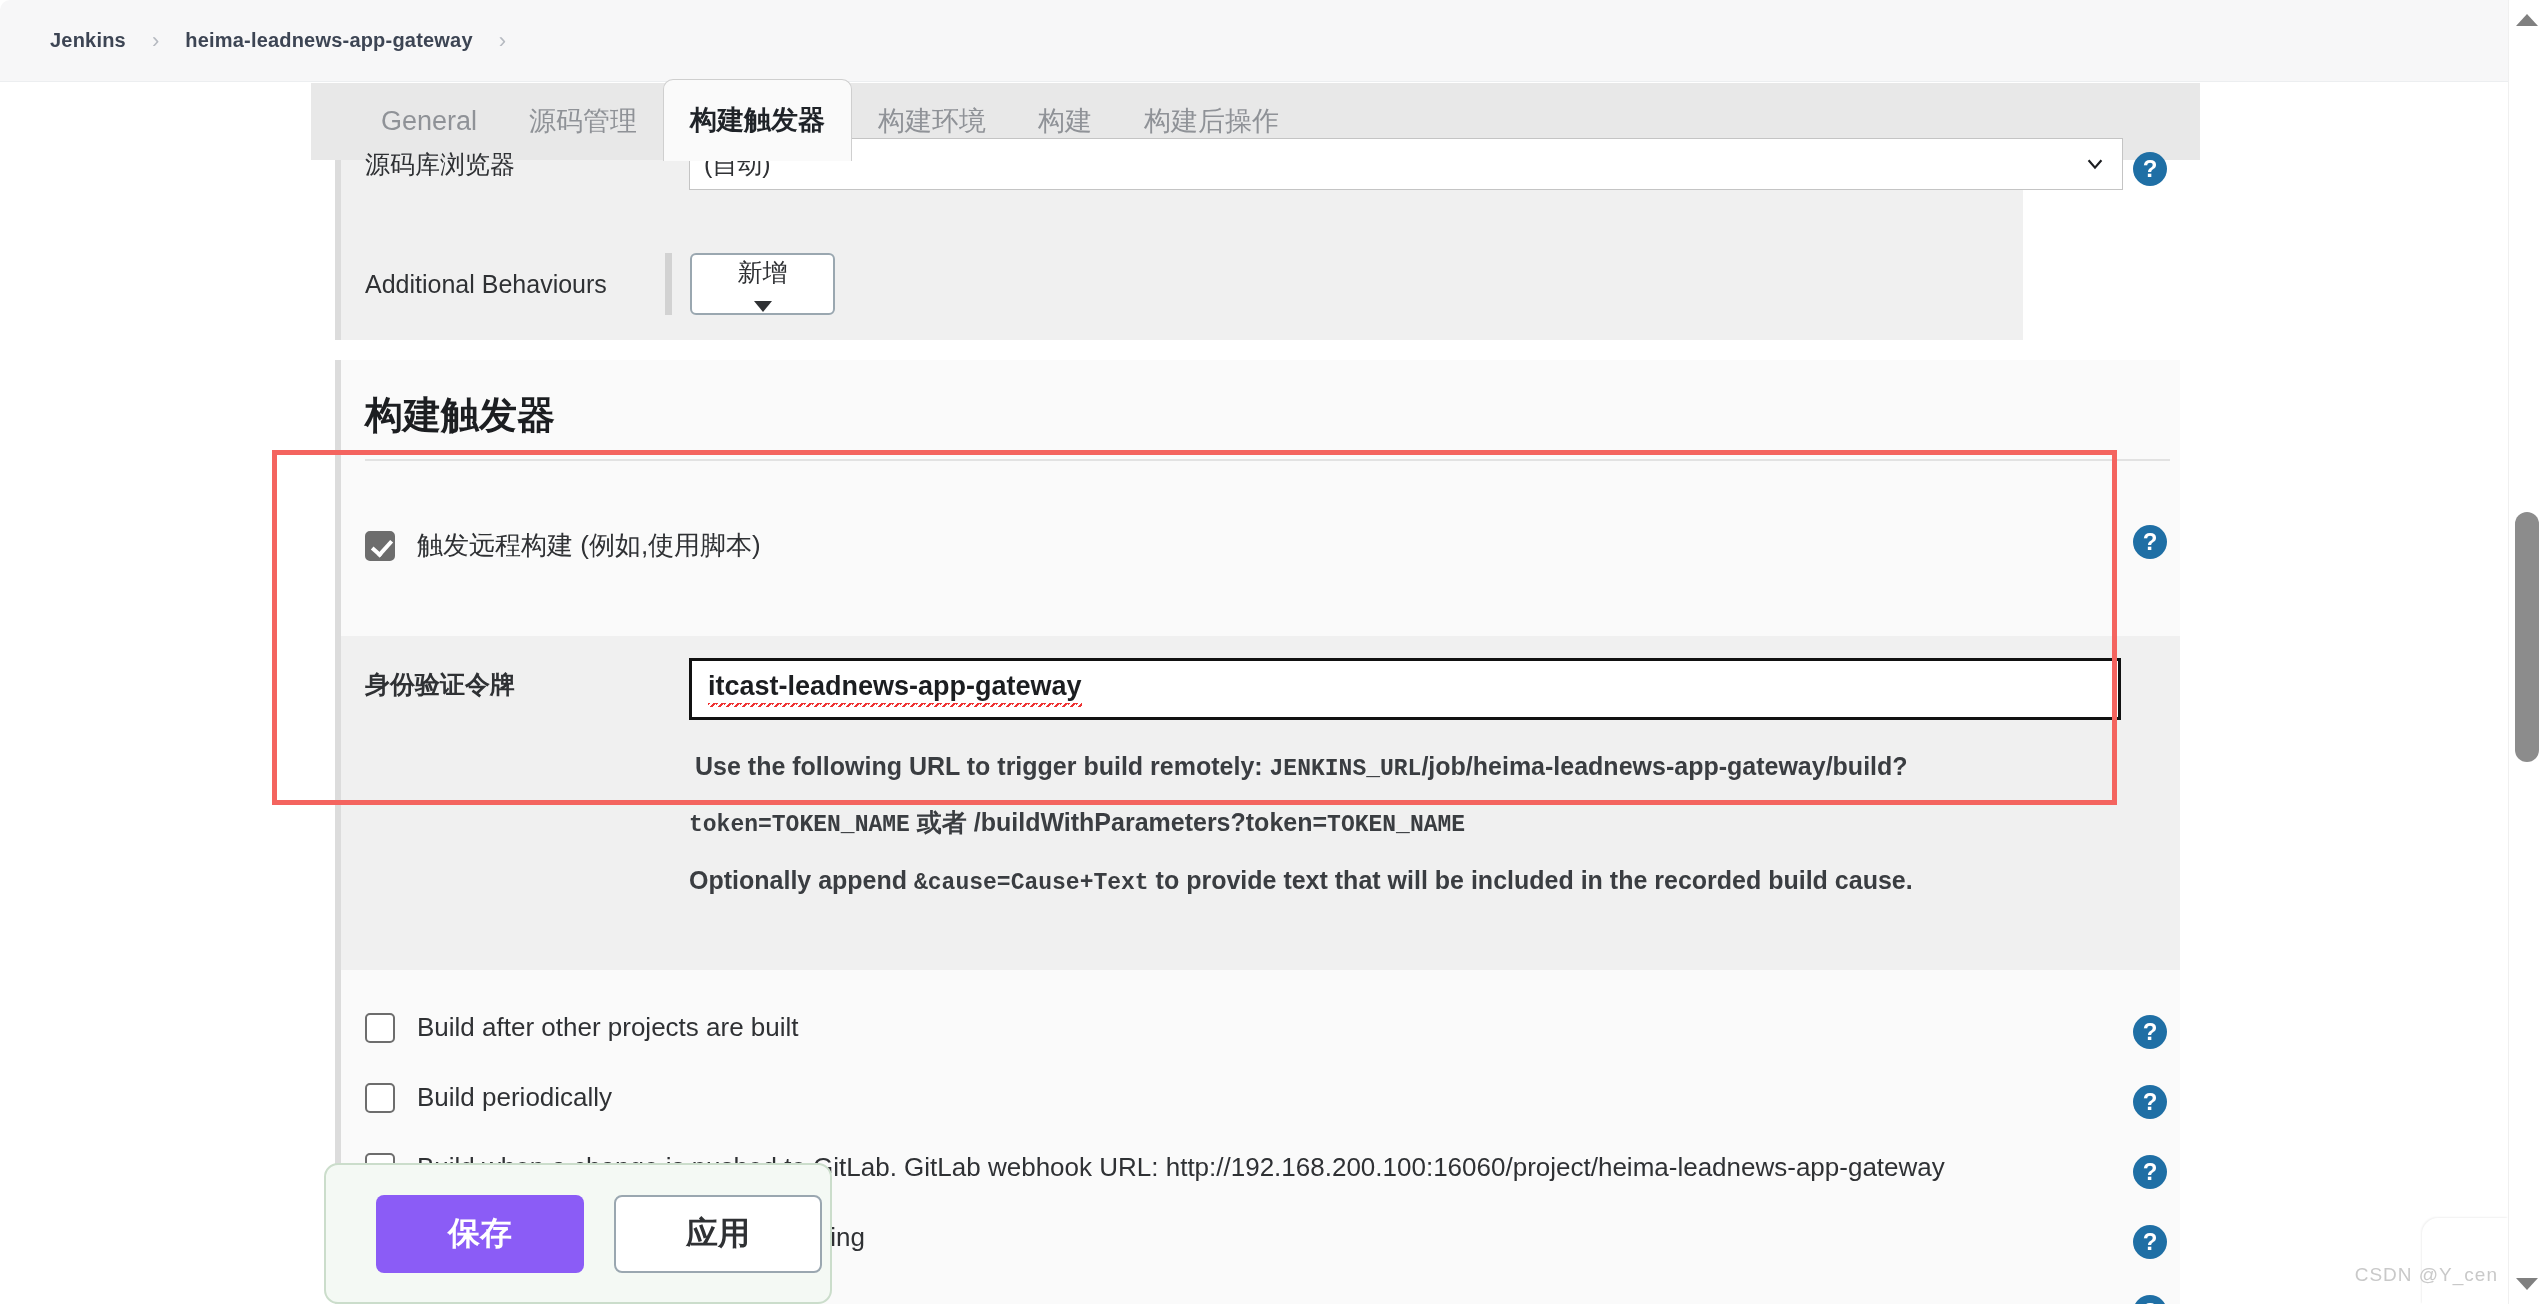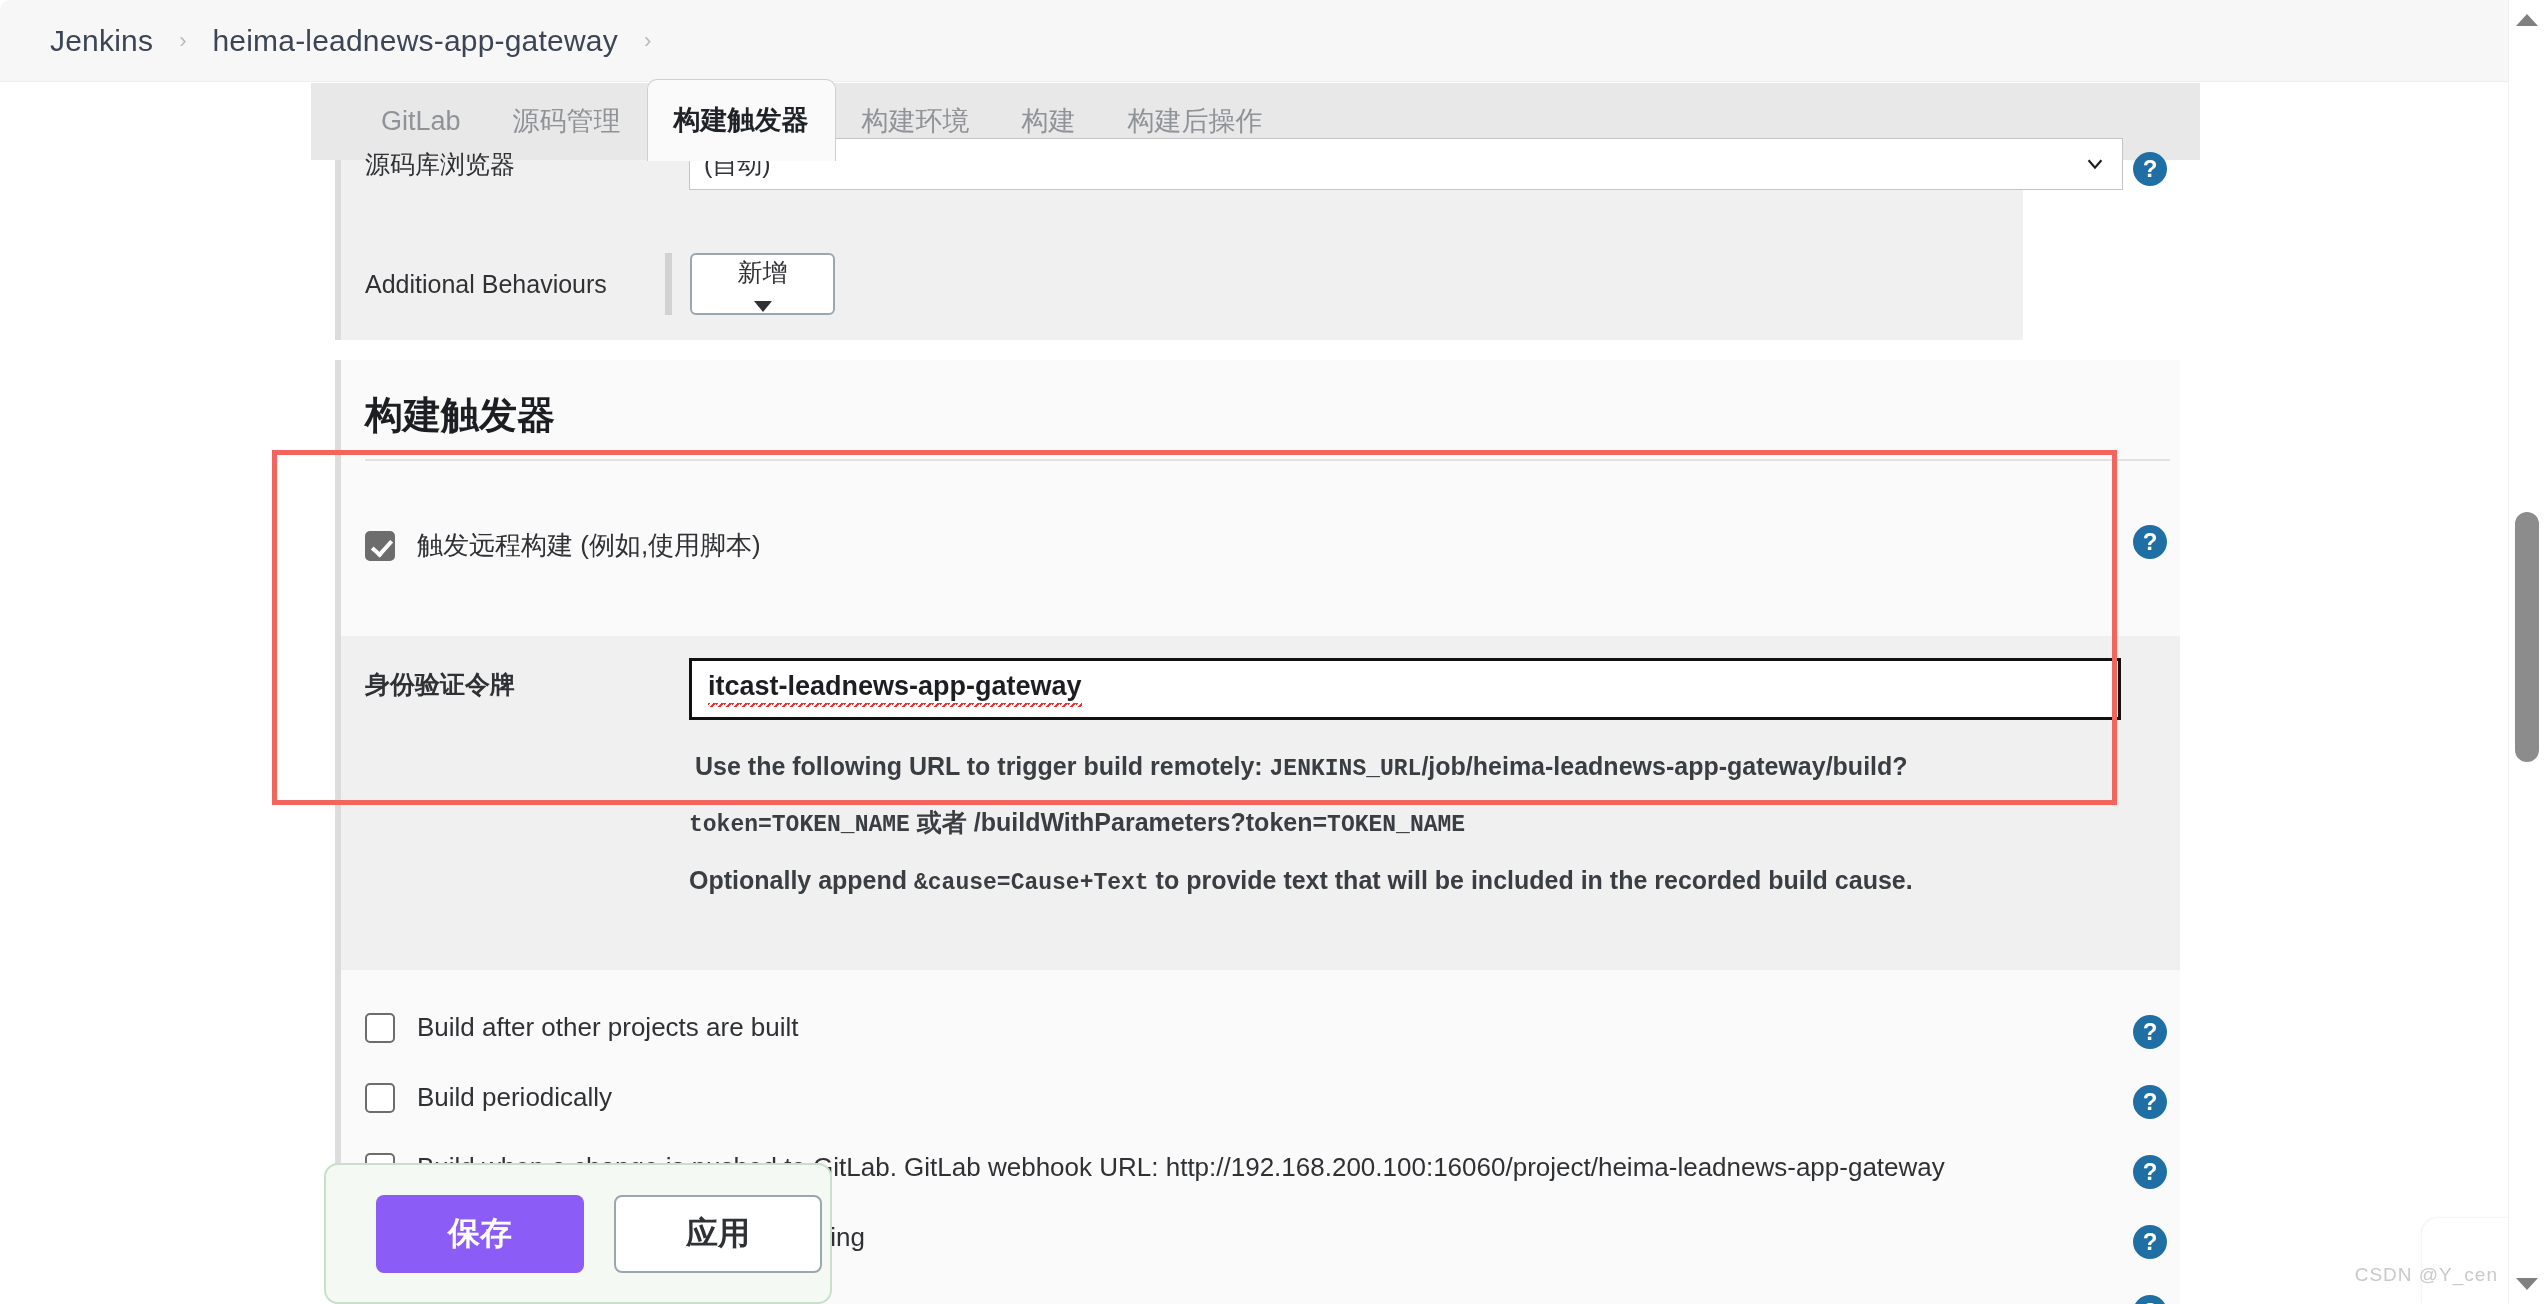--- a/index.html
+++ b/index.html
@@ -25,22 +25,22 @@
     width: 2508px;
     height: 82px;
     background: #f7f7f8;
     border-bottom: 1px solid #eceef0;
     display: flex;
     align-items: center;
     padding-left: 50px;
     border-top-left-radius: 10px;
   }
   .crumb {
-    font-size: 30px;
-    font-weight: normal;
+    font-size: 20px;
+    font-weight: bold;
     color: #3d4554;
     letter-spacing: 0.2px;
     white-space: nowrap;
   }
   .crumb-sep {
     color: #b6bac1;
     font-size: 22px;
     margin: 0 26px;
     line-height: 1;
   }
@@ -408,21 +408,21 @@
   <div class="breadcrumb-bar">
     <span class="crumb">Jenkins</span>
     <span class="crumb-sep">›</span>
     <span class="crumb">heima-leadnews-app-gateway</span>
     <span class="crumb-sep">›</span>
   </div>
 
   <div class="content-panel"></div>
 
   <div class="tab-strip">
-    <div class="tab">GitLab</div>
+    <div class="tab">General</div>
     <div class="tab">源码管理</div>
     <div class="tab active">构建触发器</div>
     <div class="tab">构建环境</div>
     <div class="tab">构建</div>
     <div class="tab">构建后操作</div>
   </div>
 
   <div class="form-body">
 
     <div class="cfg-block" id="block-scm">

